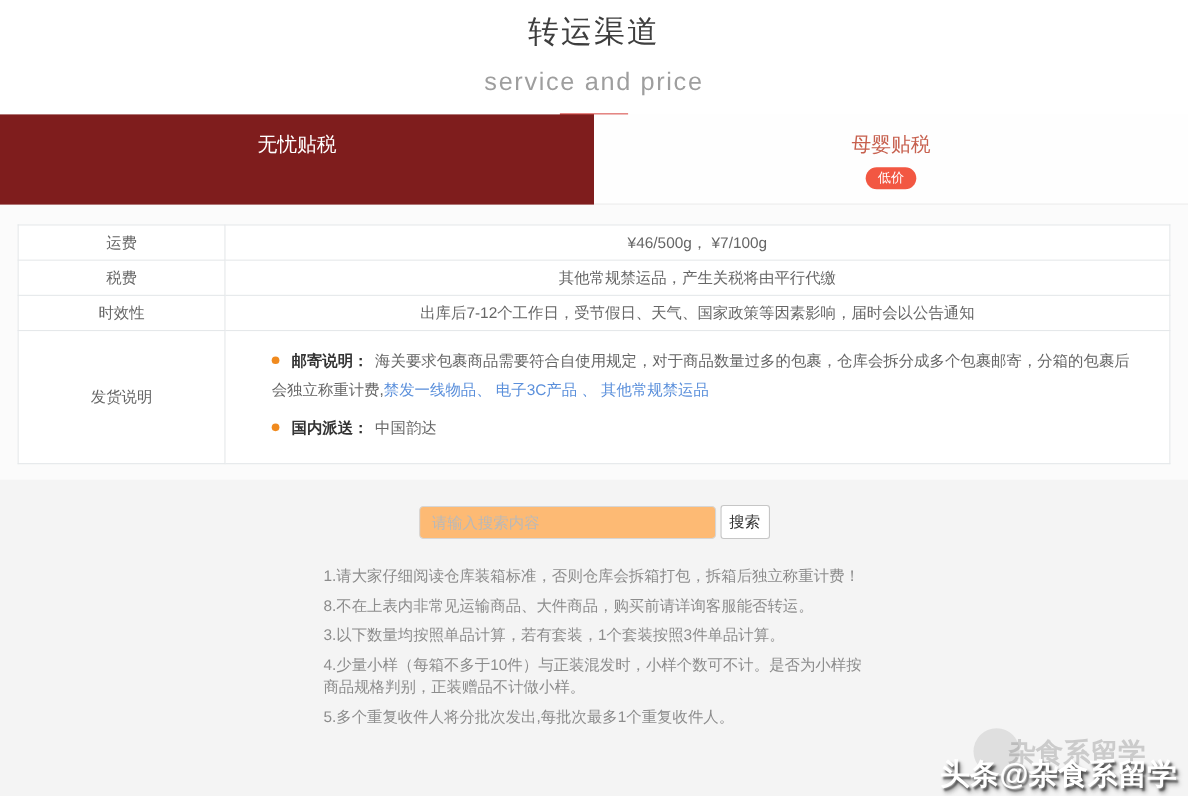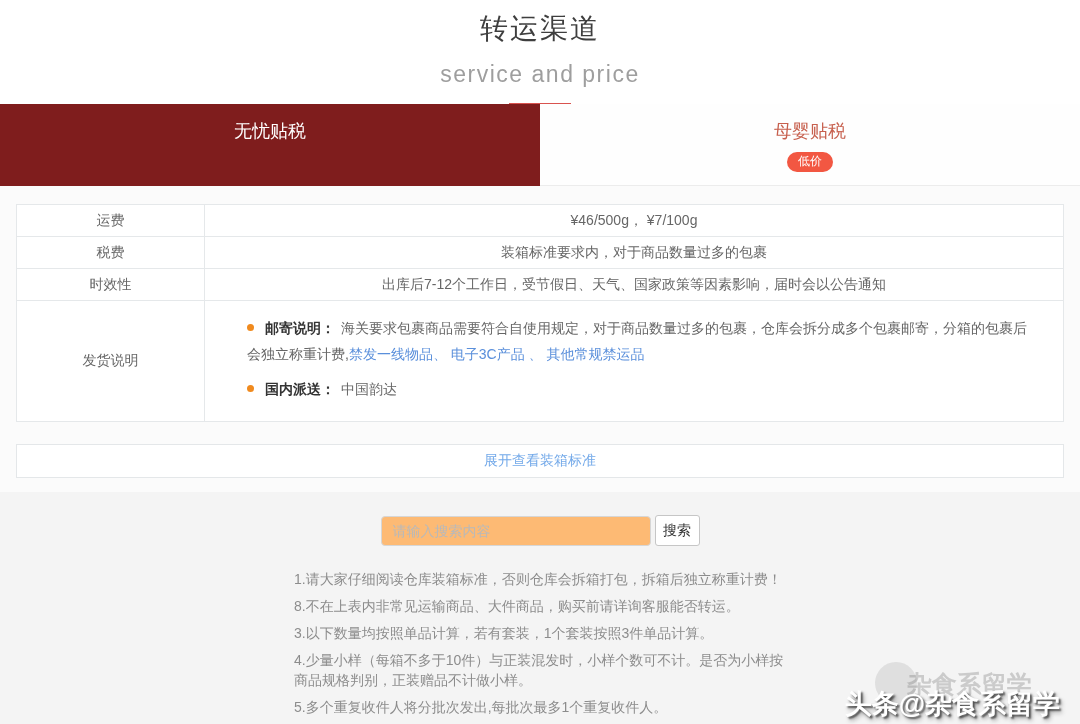--- a/index.html
+++ b/index.html
@@ -47,21 +47,21 @@
   .search-row { display:flex; justify-content:center; align-items:center; gap:4px; }
   .search-input { width:270px; height:30px; border:1px solid #d6d6d6; border-radius:4px;
     padding:0 11px; font-size:14px; color:#333; background:#fdba74; outline:none;
     font-family:inherit; }
   .search-input::placeholder { color:#b9b9b9; }
   .search-btn { width:45px; height:31px; border:1px solid #c6c6c6; border-radius:3px;
     background:#fff; font-size:14px; color:#333; cursor:pointer; font-family:inherit; }
   .notes { width:492px; margin:23px auto 0; }
   .notes p { font-size:14px; color:#8c8c8c; line-height:20px; margin-bottom:7px; }
   
-  .watermark { position:absolute; right:20px; bottom:2px; z-index:9; pointer-events:none; }
+  .watermark { position:absolute; right:10px; bottom:2px; z-index:9; pointer-events:none; }
   .wm-circle { position:absolute; left:30px; top:-24px; width:42px; height:42px;
     border-radius:50%; background:rgba(170,170,170,0.28); }
   .wm-ghost { position:absolute; left:62px; top:-18px; white-space:nowrap;
     font-size:25px; font-weight:bold; color:rgba(110,110,110,0.30); }
   .wm-main { position:relative; font-size:27px; font-weight:bold; color:#fff;
     white-space:nowrap;
     text-shadow:2px 2px 2px rgba(40,40,40,0.75), 3px 4px 4px rgba(40,40,40,0.35); }
 </style>
 </head>
 <body>
@@ -86,36 +86,35 @@
 
 <div class="panel">
   <table class="price">
     <tbody>
         <tr class="r-short">
       <td class="th">运费</td>
       <td class="val">¥46/500g，  ¥7/100g</td>
     </tr>
     <tr class="r-short">
       <td class="th">税费</td>
-      <td class="val">装箱标准要求内，对于商品数量过多的包裹</td>
+      <td class="val">其他常规禁运品，产生关税将由平行代缴</td>
     </tr>
     <tr class="r-short">
       <td class="th">时效性</td>
       <td class="val">出库后7-12个工作日，受节假日、天气、国家政策等因素影响，届时会以公告通知</td>
     </tr>
     <tr class="r-tall">
       <td class="th">发货说明</td>
       <td class="val shipping">
         <p class="bullet"><span class="dot"></span><b>邮寄说明：</b><span>海关要求包裹商品需要符合自使用规定，对于商品数量过多的包裹，仓库会拆分成多个包裹邮寄，分箱的包裹后会独立称重计费,</span><a>禁发一线物品、</a><a> 电子3C产品 、</a><a> 其他常规禁运品</a></p>
         <p class="bullet"><span class="dot"></span><b>国内派送：</b><span>中国韵达</span></p>
       </td>
     </tr>
   </tbody>
     </table>
-  <div class="expand-bar">展开查看装箱标准</div>
 </div>
 
 <div class="lower">
   <div class="search-row">
     <input class="search-input" type="text" placeholder="请输入搜索内容" style="">
     <button class="search-btn">搜索</button>
   </div>
   <div class="notes">
     <p>1.请大家仔细阅读仓库装箱标准，否则仓库会拆箱打包，拆箱后独立称重计费！</p>
     <p>8.不在上表内非常见运输商品、大件商品，购买前请详询客服能否转运。</p>

